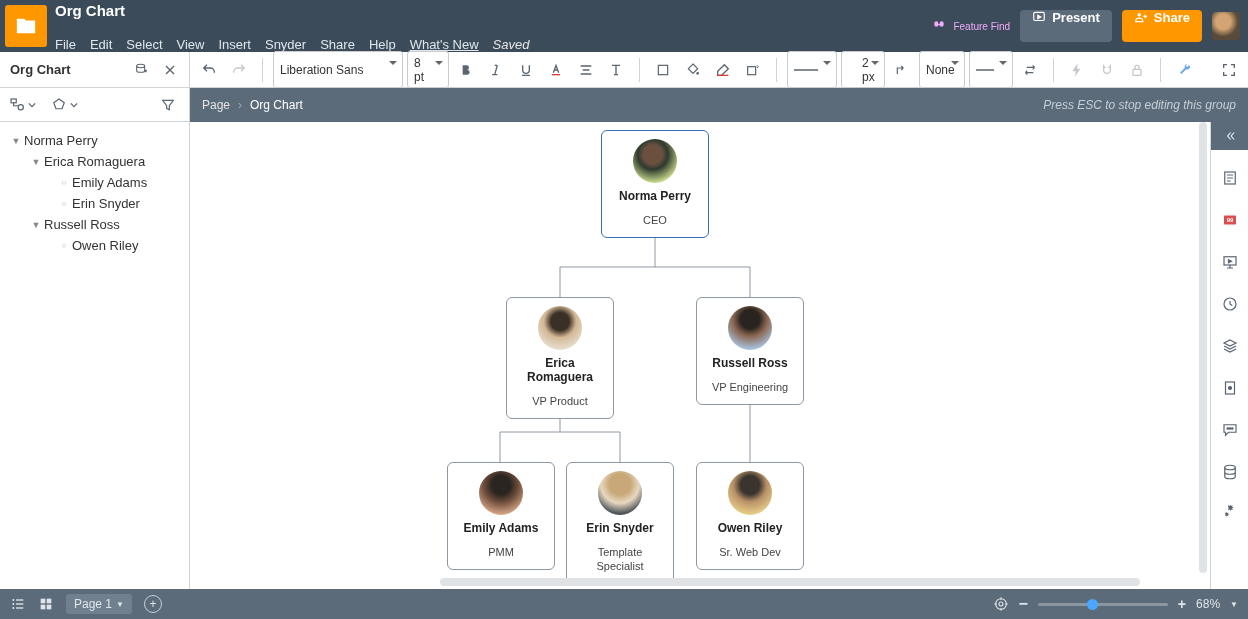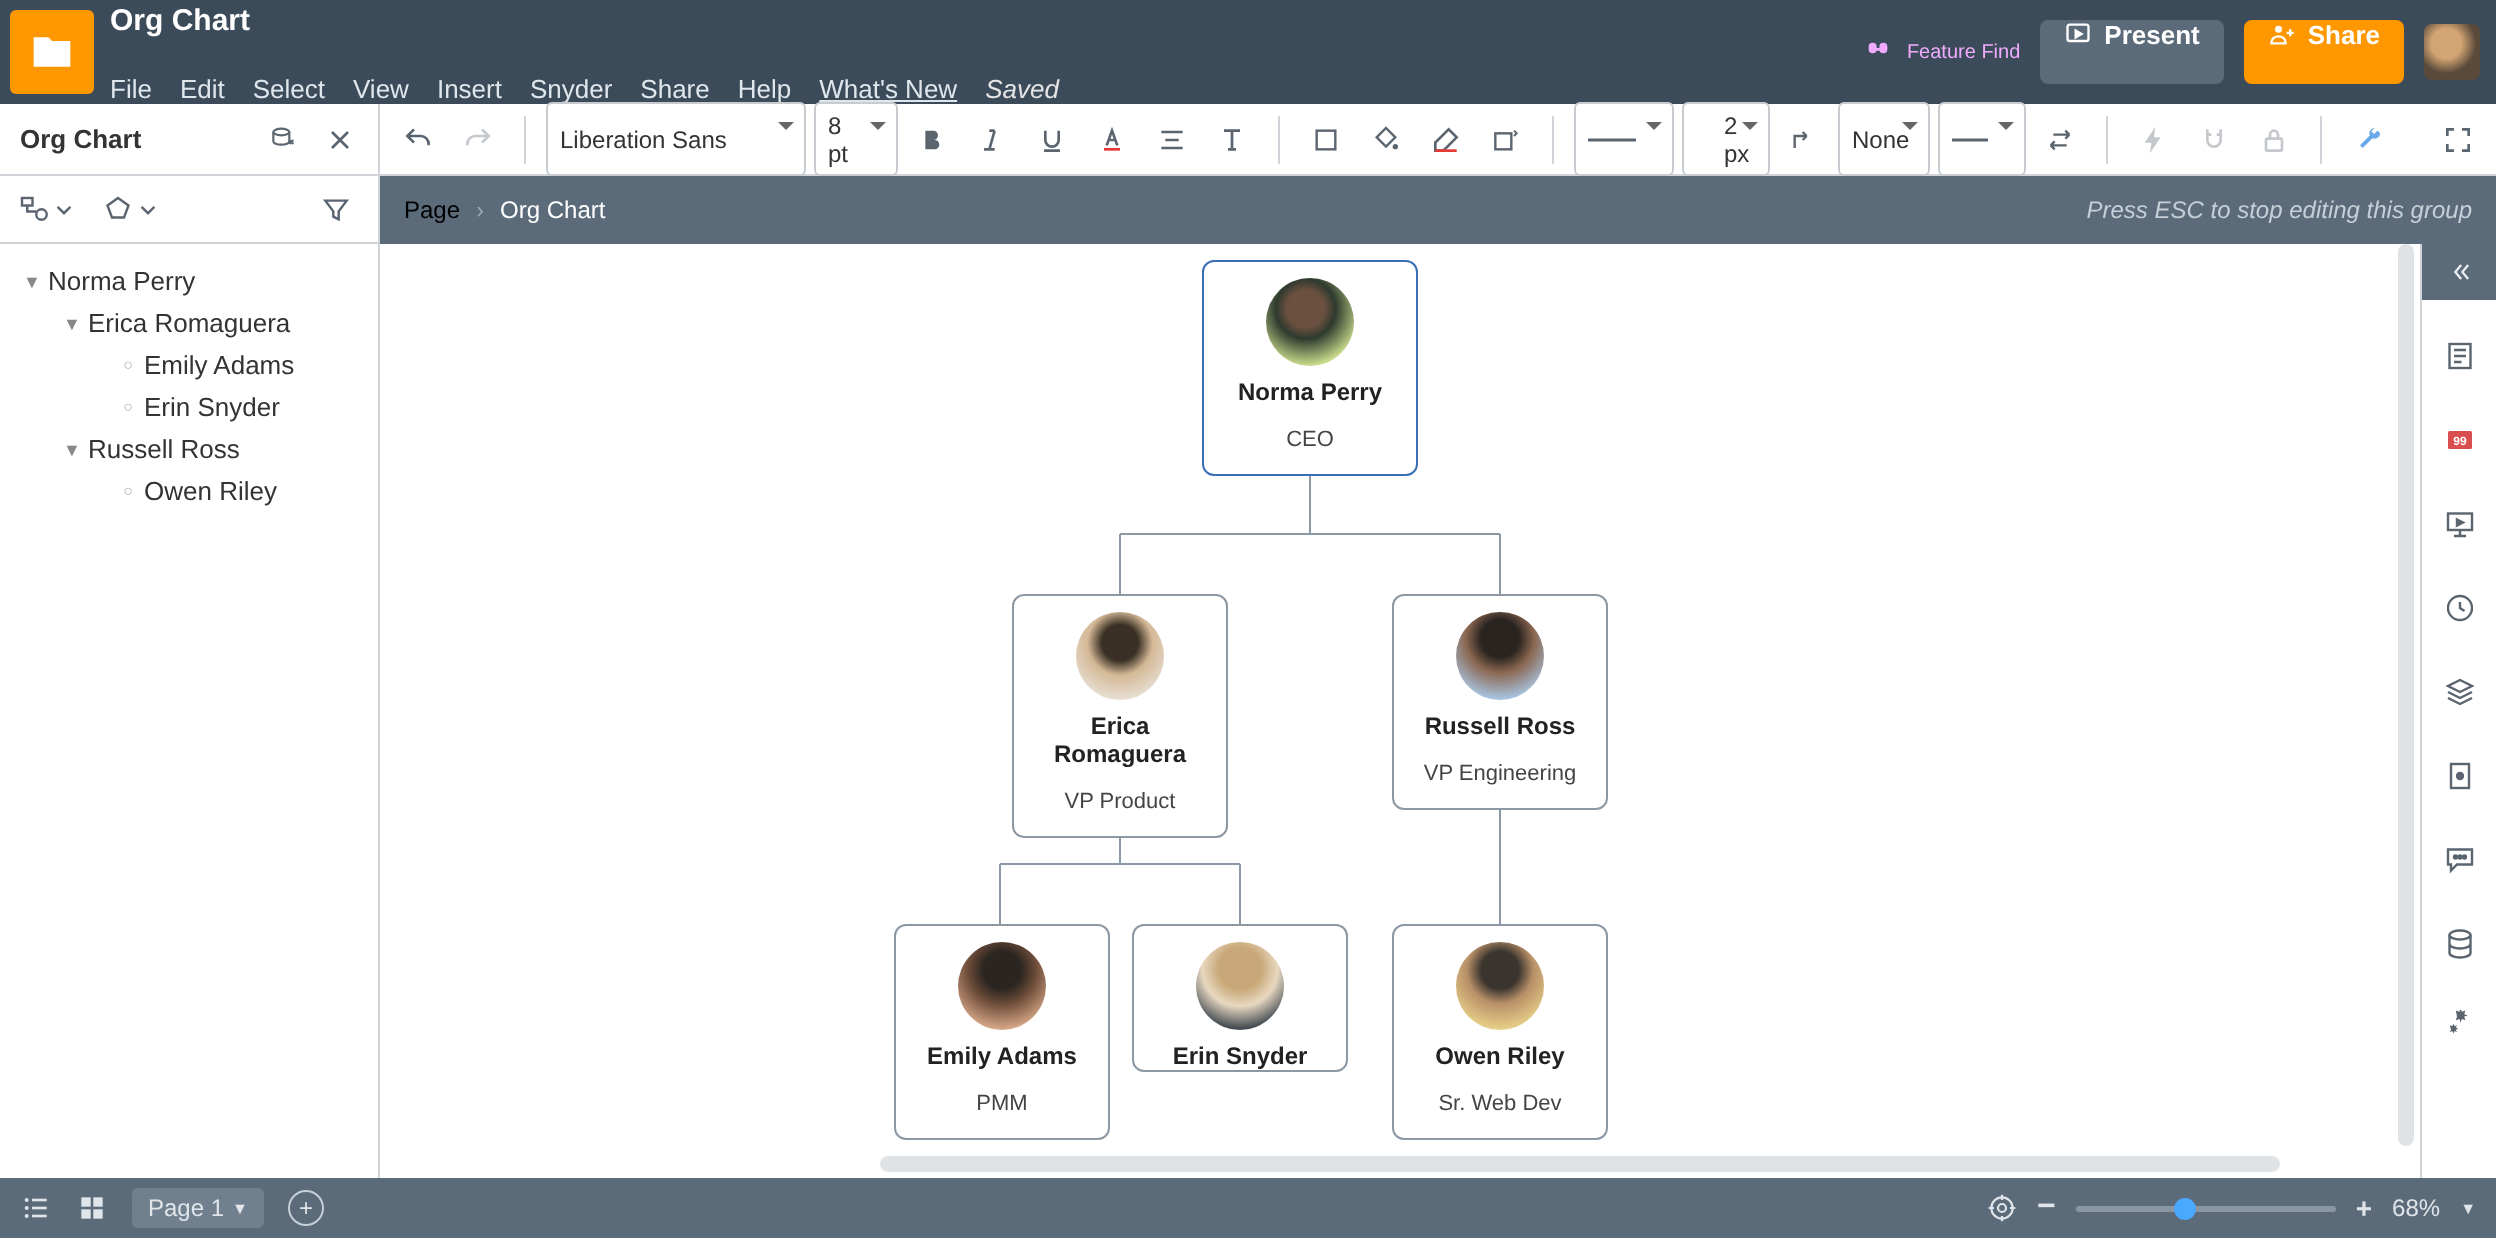--- a/index.html
+++ b/index.html
@@ -41,21 +41,21 @@
   .dd-arrow { width: 44px; display:flex; justify-content:center;}
   .spacer { flex: 1; }
   
   
   .secondbar { height: 34px; display: flex; }
   .shape-tools { width: 190px; background: #fff; border-right: 1px solid #d0d4d8; border-bottom: 1px solid #d0d4d8; display: flex; align-items: center; justify-content: space-between; padding: 0 8px; }
   .shape-tools-left { display:flex; gap:14px; align-items:center; }
   .shape-btn { display:flex; align-items:center; gap:2px; cursor:pointer; color:#5a6570;}
   .breadcrumb-bar { flex: 1; background: #5c6b7a; color: #e8edf1; display: flex; align-items: center; padding: 0 12px; font-size: 12px; justify-content: space-between; }
   .breadcrumb-left { display: flex; gap: 8px; align-items: center; }
-  .bc-item { color: #000000; }
+  .bc-item { color: #e5e5e5; }
   .bc-sep { color: #9ba8b3; }
   .bc-current { color: #fff; font-weight: 500; }
   .breadcrumb-right { font-style: italic; color: #c5cfd8; font-size: 12px; }
   
   
   .main { display: flex; height: calc(619px - 52px - 36px - 34px - 30px); }
   .sidebar { width: 190px; border-right: 1px solid #d0d4d8; background: #fff; padding: 8px 6px; overflow-y: auto; font-size: 13px; }
   .tree-item { display: flex; align-items: center; padding: 3px 0; cursor: pointer; }
   .tree-toggle { color: #888; font-size: 9px; width: 12px; text-align: center; }
   .tree-bullet { color: #aaa; font-size: 8px; width: 12px; text-align: center; }
@@ -416,20 +416,21 @@
 
       <div class="node" style="left:257px; top:340px; width:108px;">
         <div class="node-photo p4"></div>
         <div class="node-name">Emily Adams</div>
         <div class="node-role">PMM</div>
       </div>
 
       <div class="node" style="left:376px; top:340px; width:108px;">
         <div class="node-photo p5"></div>
         <div class="node-name">Erin Snyder</div>
+        <div class="node-role">Template Specialist</div>
       </div>
 
       <div class="node" style="left:506px; top:340px; width:108px;">
         <div class="node-photo p6"></div>
         <div class="node-name">Owen Riley</div>
         <div class="node-role">Sr. Web Dev</div>
       </div>
 
       <div class="canvas-scroll-h"></div>
       <div class="canvas-scroll-v"></div>

